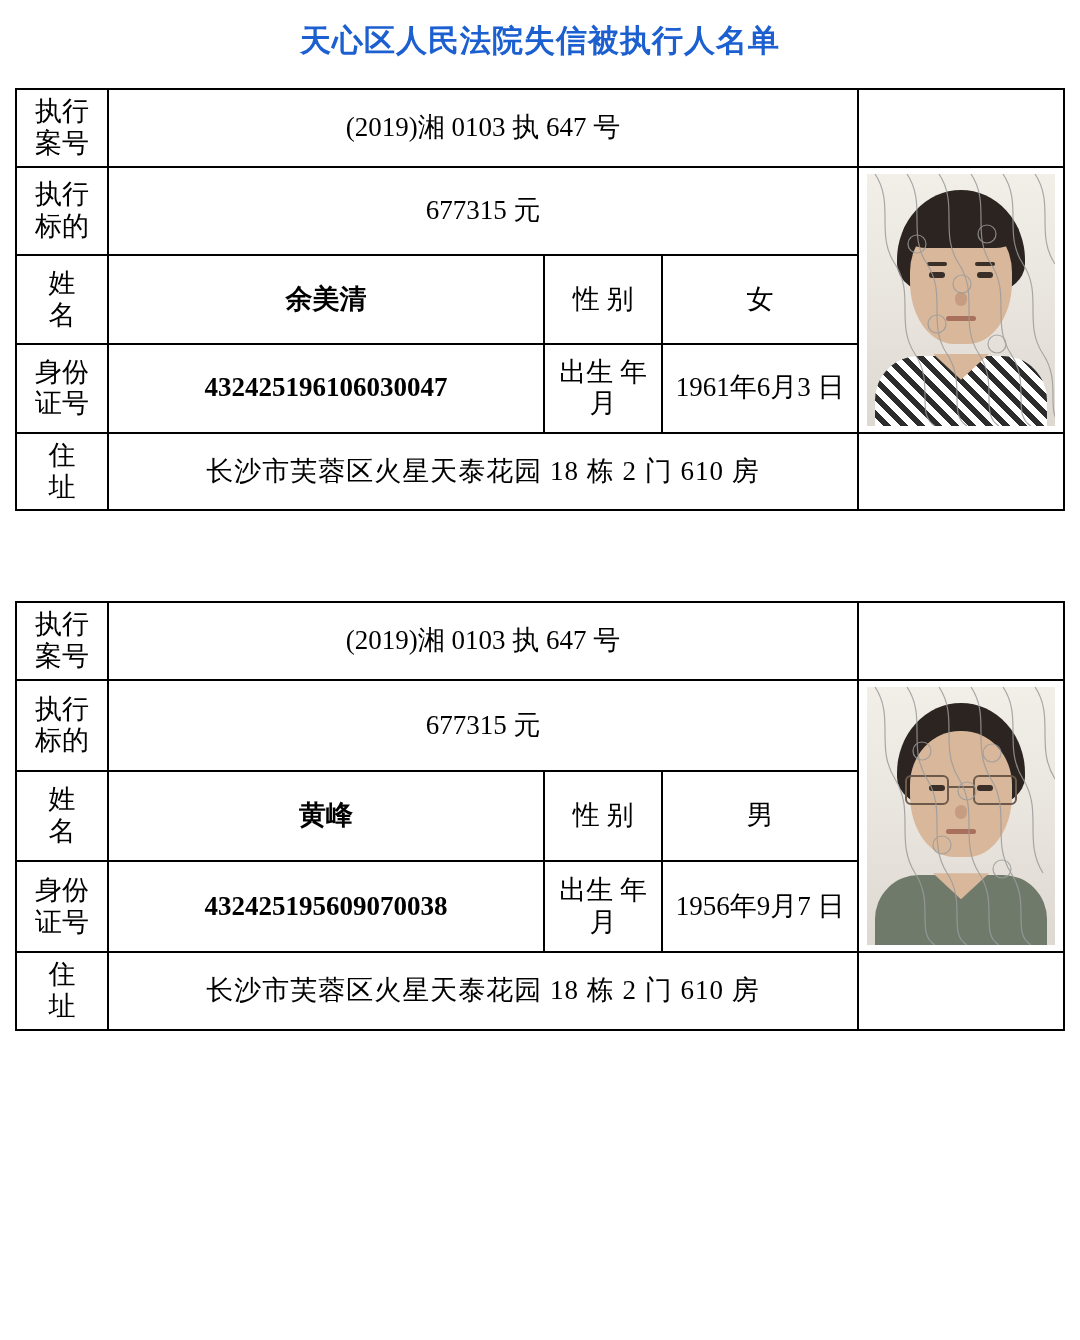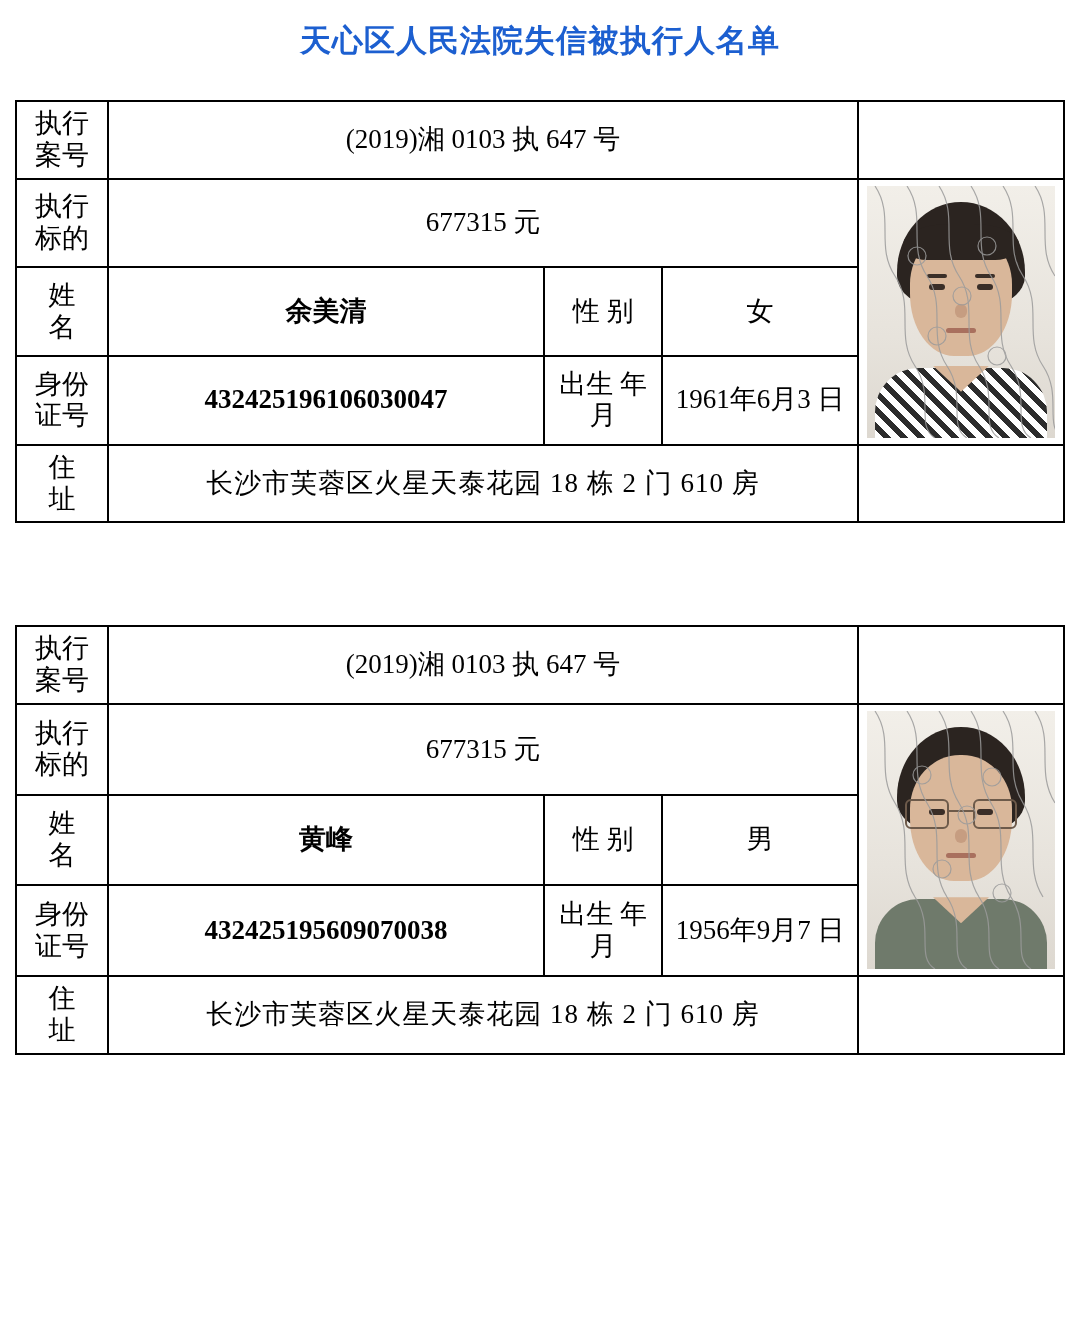--- a/index.html
+++ b/index.html
@@ -23,21 +23,21 @@
     text-align: center;
     color: #1c5fd0;
     font-family: "Liberation Sans", "DejaVu Sans", sans-serif;
     font-weight: bold;
     font-size: 31px;
     letter-spacing: 1px;
     padding: 20px 0 22px 0;
   }
   .record {
     width: 1032px;
-    margin: 16px auto 0 auto;
+    margin: 4px auto 0 auto;
     border: 2px solid #22c55e;
     border-collapse: collapse;
     table-layout: fixed;
   }
   .record td {
     border: 2px solid #000;
     padding: 6px 4px;
     vertical-align: middle;
     text-align: center;
     font-size: 27px;

